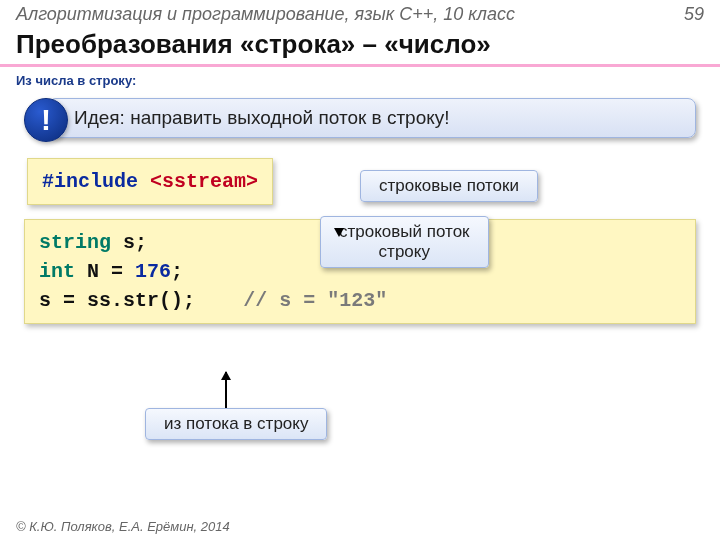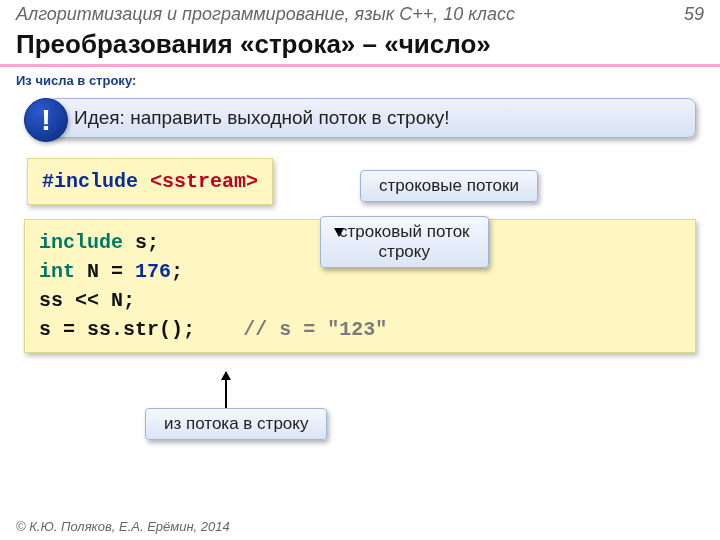--- a/index.html
+++ b/index.html
@@ -127,33 +127,28 @@
   <span> </span>
   <span class="kw-red">&lt;sstream&gt;</span>
 </div>
 
 
 <div class="callout" style="left:360px; top:170px;">строковые потоки</div>
 
 
 <div class="code-block">
   <div>
-    <span class="kw-teal">include</span>
+    <span class="kw-teal">string</span>
     <span> </span><span class="kw-black">s</span><span class="kw-black">;</span>
   </div>
   <div>
     <span class="kw-teal">int</span>
     <span> </span><span class="kw-black">N</span>
     <span> </span><span class="kw-black">=</span>
     <span> </span><span class="kw-num">176</span><span class="kw-black">;</span>
-  </div>
-  <div>
-    <span class="kw-black">ss</span>
-    <span> </span><span class="kw-black">&lt;&lt;</span>
-    <span> </span><span class="kw-black">N</span><span class="kw-black">;</span>
   </div>
   <div>
     <span class="kw-black">s</span>
     <span> </span><span class="kw-black">=</span>
     <span> </span><span class="kw-black">ss.str()</span><span class="kw-black">;</span>
     <span>&nbsp;&nbsp;&nbsp;</span><span class="kw-gray">// s = "123"</span>
   </div>
 </div>
 
 

